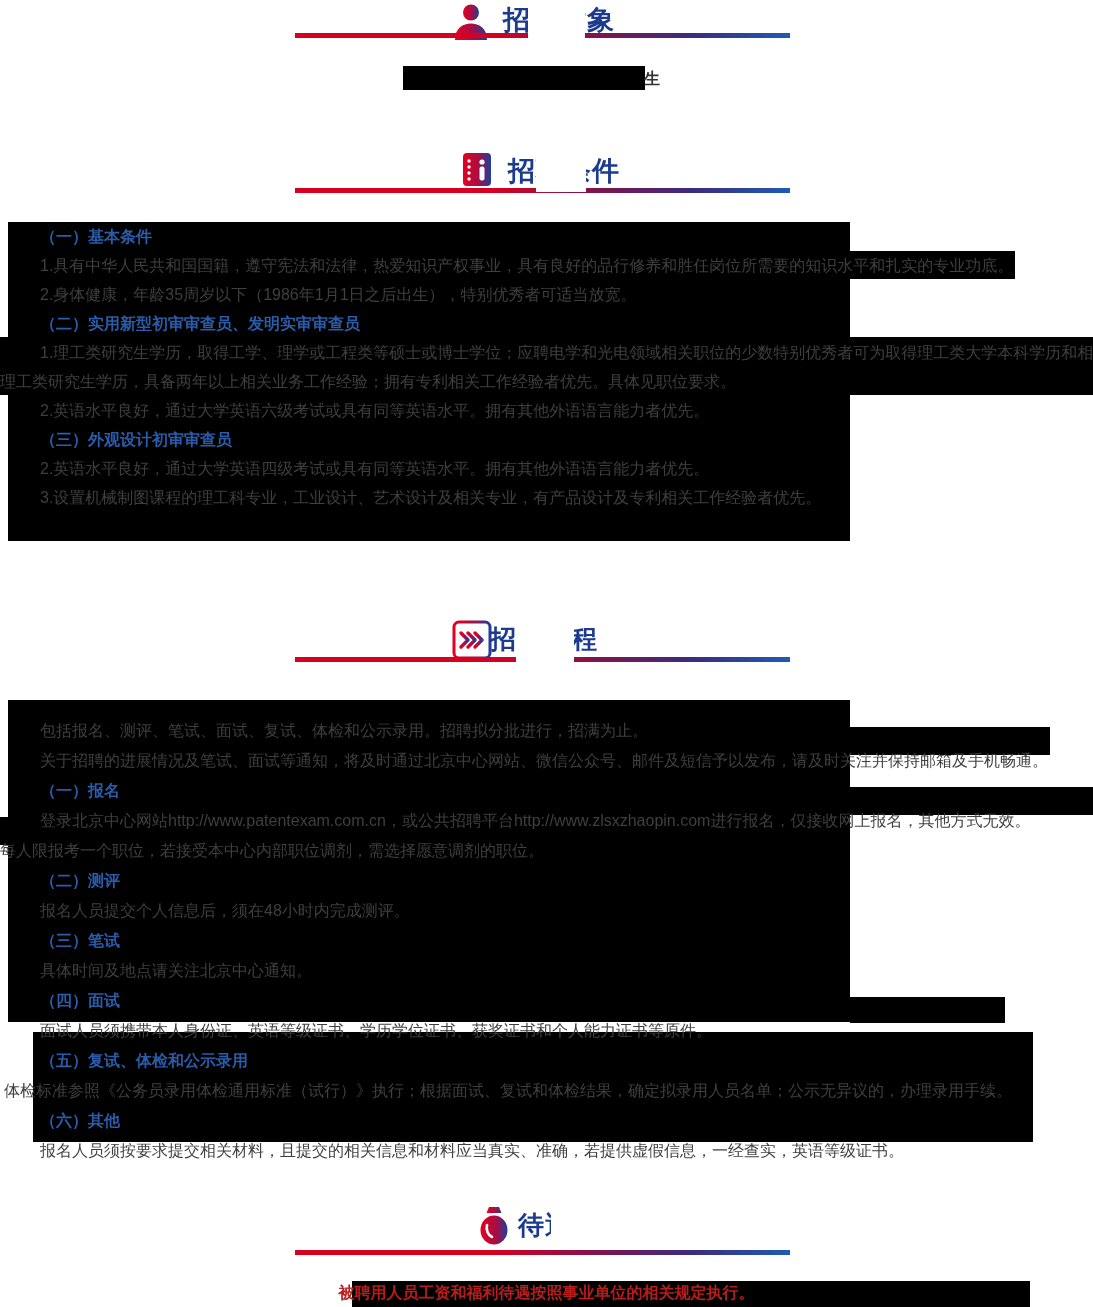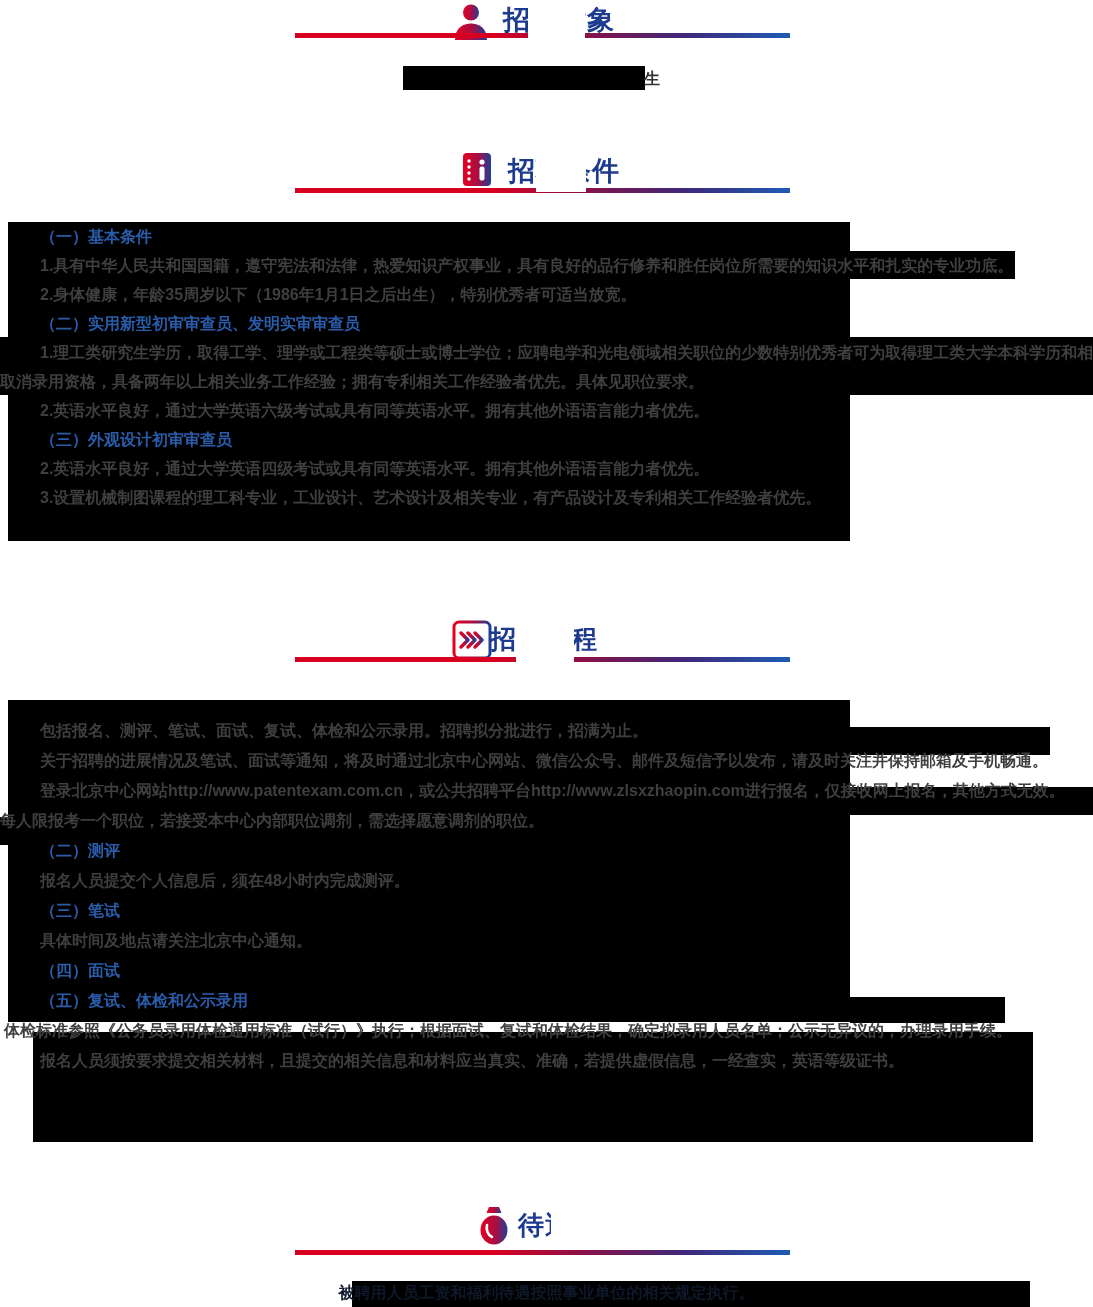--- a/index.html
+++ b/index.html
@@ -21,33 +21,32 @@
   .icon-box{position:absolute;z-index:2;}
   
   .black{position:absolute;background:#000;z-index:1;}
   
   .wcover{position:absolute;background:#fff;z-index:3;}
   
   .txt-layer{position:absolute;left:0;width:1004px;z-index:2;}
   .line{
     white-space:nowrap;font-size:16px;color:#3f3f3f;
     overflow:visible;
-    font-weight:bold;
   }
   .cond .line{height:29px;line-height:29px;}
   .proc .line{height:30px;line-height:30px;}
   .line.h{color:#2a5caa;font-weight:700;}
   .line.ind{padding-left:40px;}
   .line.ind0{padding-left:4px;text-align:right;}
   .subtitle-char{
     position:absolute;z-index:2;font-size:16px;font-weight:700;color:#333;
   }
   .note-text{
     position:absolute;z-index:2;left:0;width:1093px;text-align:center;
-    font-size:16px;font-weight:700;color:#0f172a;white-space:nowrap;
+    font-size:16px;font-weight:700;color:#b91c1c;white-space:nowrap;
   }
 </style>
 </head>
 <body>
 
 <div class="icon-box" style="left:452px;top:3px;">
   <svg width="40" height="38" viewBox="0 0 40 38">
     <defs>
       <linearGradient id="g1" x1="0" y1="0" x2="1" y2="0">
         <stop offset="0" stop-color="#e50020"></stop>
@@ -90,21 +89,21 @@
 <div class="black" style="left:850px;top:251px;width:165px;height:28px;"></div>
 <div class="black" style="left:850px;top:337px;width:243px;height:58px;"></div>
 <div class="black" style="left:0px;top:337px;width:8px;height:58px;"></div>
 
 <div class="txt-layer cond" style="top:222px;">
   <div class="line h ind">（一）基本条件</div>
   <div class="line ind">1.具有中华人民共和国国籍，遵守宪法和法律，热爱知识产权事业，具有良好的品行修养和胜任岗位所需要的知识水平和扎实的专业功底。</div>
   <div class="line ind">2.身体健康，年龄35周岁以下（1986年1月1日之后出生），特别优秀者可适当放宽。</div>
   <div class="line h ind">（二）实用新型初审审查员、发明实审审查员</div>
   <div class="line ind">1.理工类研究生学历，取得工学、理学或工程类等硕士或博士学位；应聘电学和光电领域相关职位的少数特别优秀者可为取得理工类大学本科学历和相</div>
-  <div class="line">取消录用资格，具备两年以上相关业务工作经验；拥有专利相关工作经验者优先。具体见职位要求。</div>
+  <div class="line">理工类研究生学历，具备两年以上相关业务工作经验；拥有专利相关工作经验者优先。具体见职位要求。</div>
   <div class="line ind">2.英语水平良好，通过大学英语六级考试或具有同等英语水平。拥有其他外语语言能力者优先。</div>
   <div class="line h ind">（三）外观设计初审审查员</div>
   <div class="line ind">2.英语水平良好，通过大学英语四级考试或具有同等英语水平。拥有其他外语语言能力者优先。</div>
   <div class="line ind">3.设置机械制图课程的理工科专业，工业设计、艺术设计及相关专业，有产品设计及专利相关工作经验者优先。</div>
 </div>
 
 <div class="icon-box" style="left:452px;top:620px;">
   <svg width="40" height="40" viewBox="0 0 40 40">
     <defs>
       <linearGradient id="g3" x1="0" y1="0" x2="1" y2="0">
@@ -125,29 +124,32 @@
 <div class="black" style="left:8px;top:700px;width:842px;height:322px;"></div>
 <div class="black" style="left:850px;top:727px;width:200px;height:28px;"></div>
 <div class="black" style="left:850px;top:787px;width:243px;height:28px;"></div>
 <div class="black" style="left:0px;top:817px;width:8px;height:28px;"></div>
 <div class="black" style="left:850px;top:997px;width:155px;height:26px;"></div>
 <div class="black" style="left:33px;top:1032px;width:1000px;height:110px;"></div>
 
 <div class="txt-layer proc" style="top:700px;margin-top:16px;">
   <div class="line ind">包括报名、测评、笔试、面试、复试、体检和公示录用。招聘拟分批进行，招满为止。</div>
   <div class="line ind">关于招聘的进展情况及笔试、面试等通知，将及时通过北京中心网站、微信公众号、邮件及短信予以发布，请及时关注并保持邮箱及手机畅通。</div>
+  <div class="line h ind">（一）报名</div>
   <div class="line ind">登录北京中心网站http://www.patentexam.com.cn，或公共招聘平台http://www.zlsxzhaopin.com进行报名，仅接收网上报名，其他方式无效。</div>
   <div class="line">每人限报考一个职位，若接受本中心内部职位调剂，需选择愿意调剂的职位。</div>
   <div class="line h ind">（二）测评</div>
   <div class="line ind">报名人员提交个人信息后，须在48小时内完成测评。</div>
   <div class="line h ind">（三）笔试</div>
   <div class="line ind">具体时间及地点请关注北京中心通知。</div>
   <div class="line h ind">（四）面试</div>
+  <div class="line ind">面试人员须携带本人身份证、英语等级证书、学历学位证书、获奖证书和个人能力证书等原件。</div>
   <div class="line h ind">（五）复试、体检和公示录用</div>
   <div class="line ind0">体检标准参照《公务员录用体检通用标准（试行）》执行；根据面试、复试和体检结果，确定拟录用人员名单；公示无异议的，办理录用手续。</div>
+  <div class="line h ind">（六）其他</div>
   <div class="line ind">报名人员须按要求提交相关材料，且提交的相关信息和材料应当真实、准确，若提供虚假信息，一经查实，英语等级证书。</div>
 </div>
 
 <div class="icon-box" style="left:478px;top:1206px;">
   <svg width="32" height="40" viewBox="0 0 32 40">
     <defs>
       <linearGradient id="g4" x1="0" y1="0" x2="1" y2="0">
         <stop offset="0" stop-color="#e50020"></stop>
           <stop offset="0.6" stop-color="#a50f45"></stop>
           <stop offset="1" stop-color="#1c3f9a"></stop>

